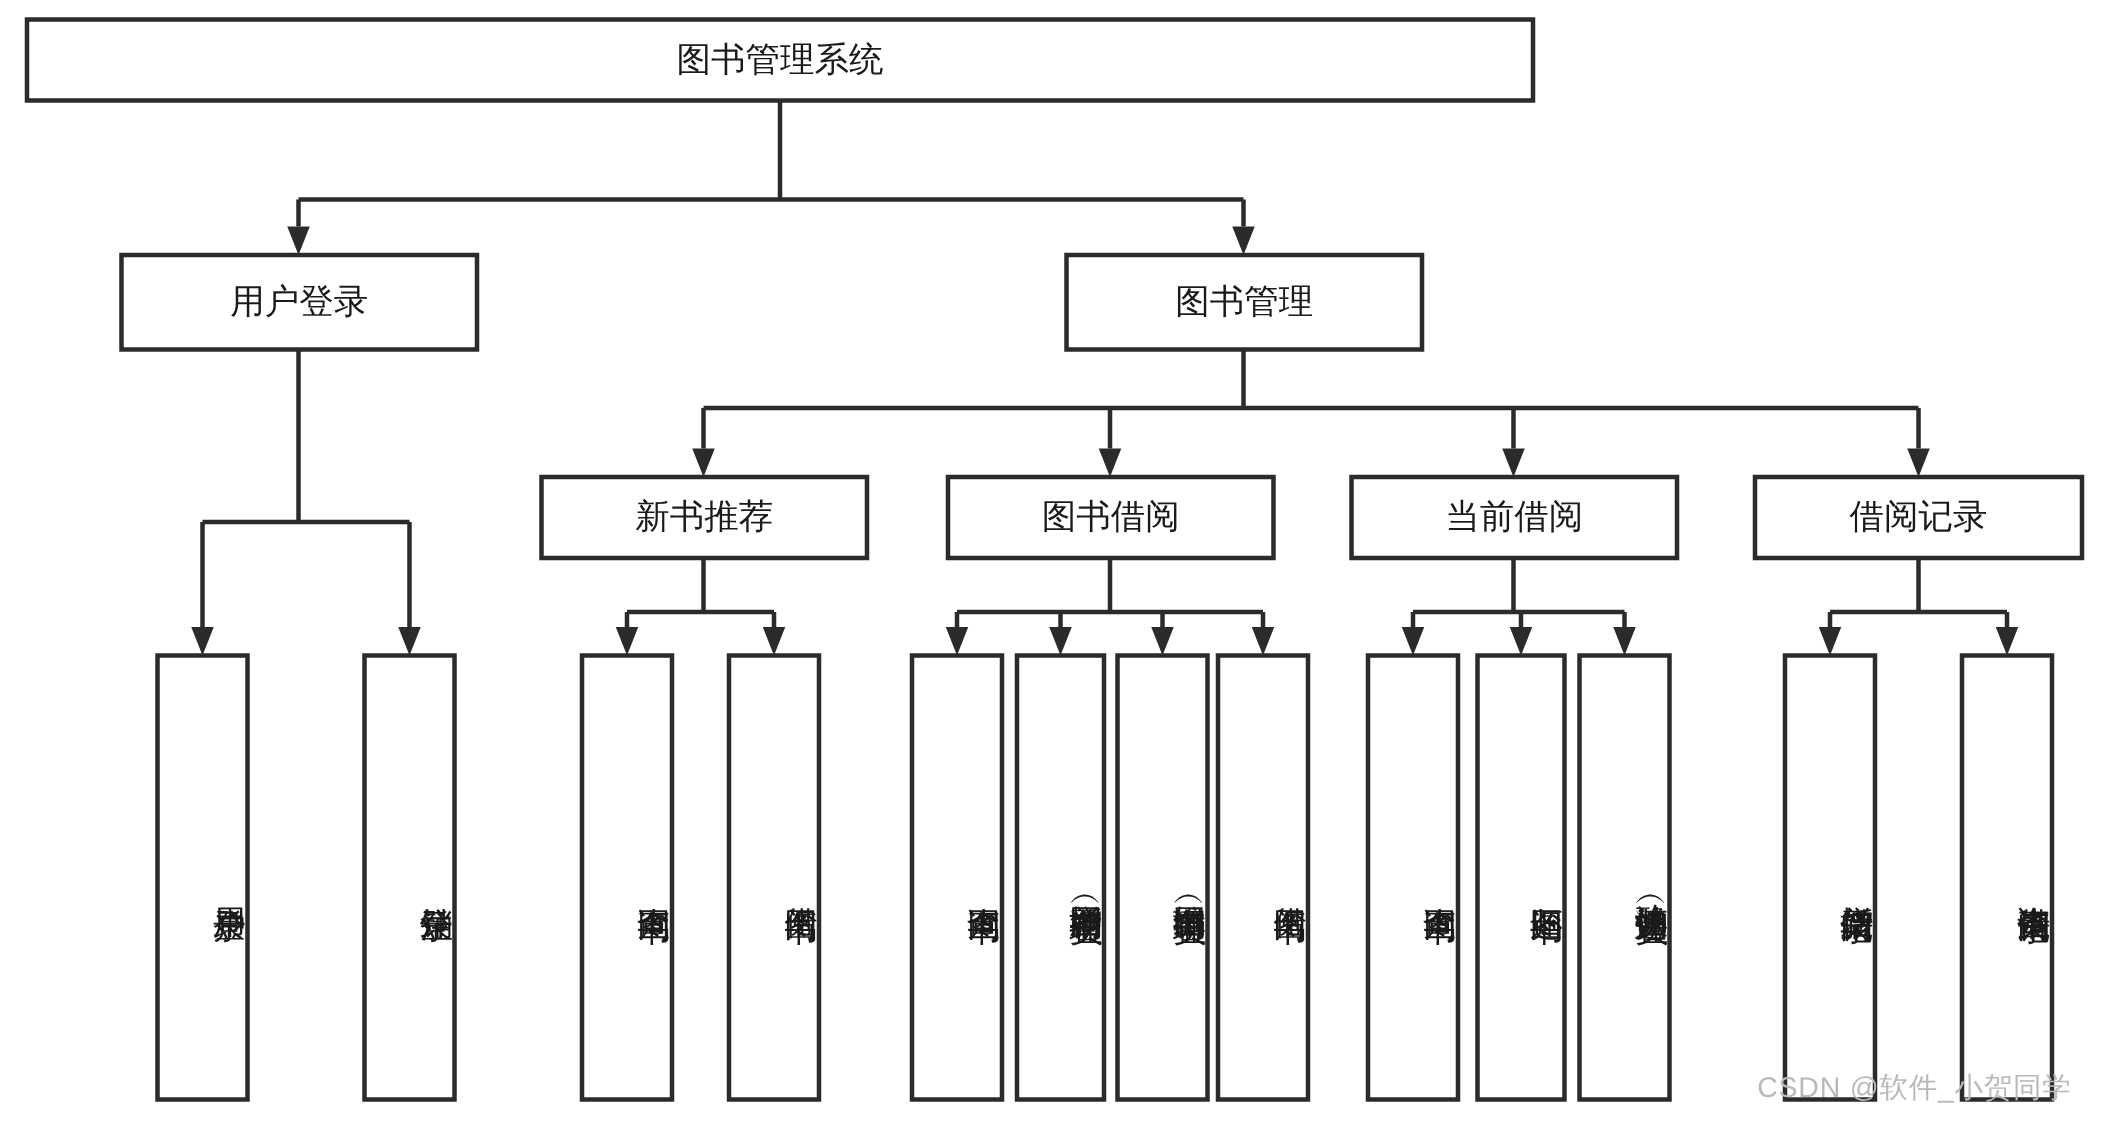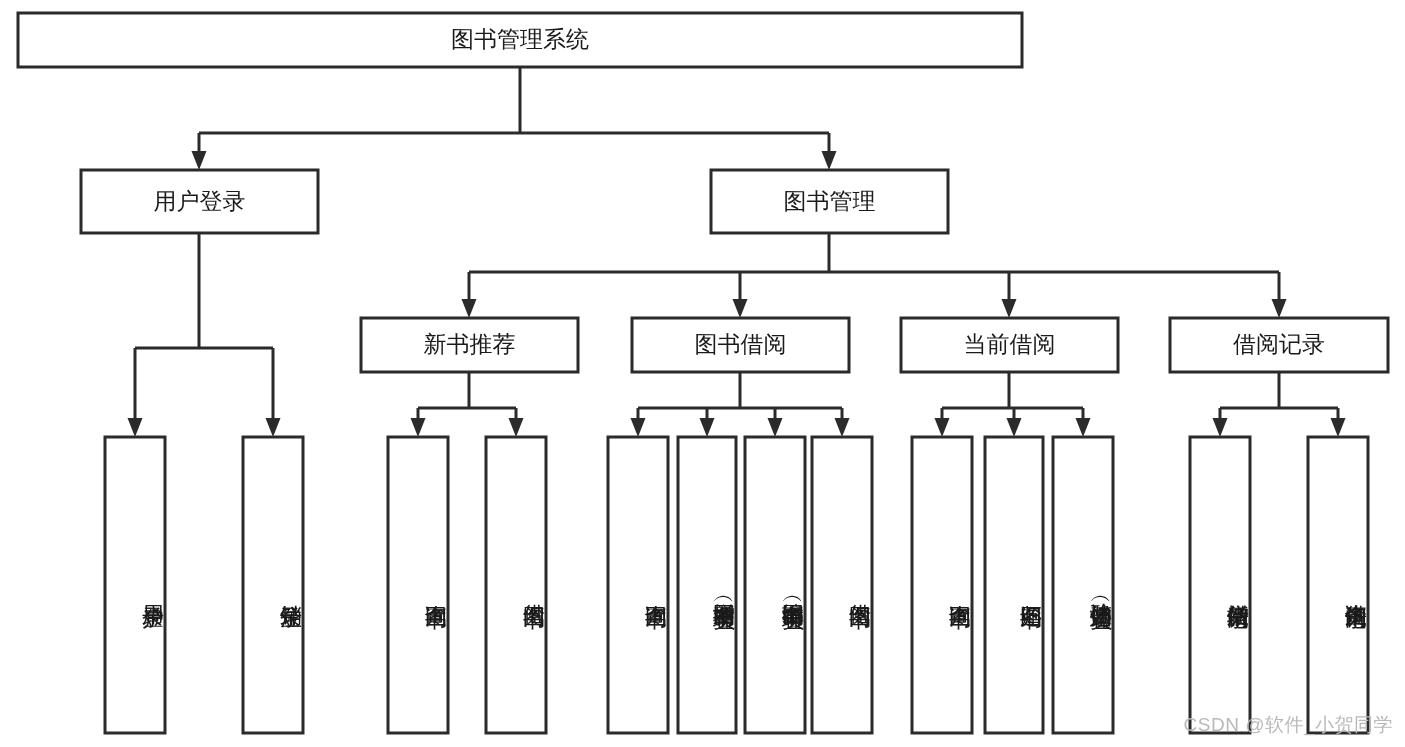--- a/index.html
+++ b/index.html
@@ -63,21 +63,21 @@
     letter-spacing: 1px;
     text-align: start;
     white-space: nowrap;
     pointer-events: none;
     display: flex;
     align-items: flex-start;
     justify-content: center;
   }
   .watermark {
     position: absolute;
-    right: 12px;
+    right: 24px;
     bottom: 6px;
     font-family: "Liberation Sans", "DejaVu Sans", sans-serif;
     font-size: 19px;
     color: #b9b9b9;
     letter-spacing: 0.5px;
     white-space: nowrap;
   }
 </style>
 </head>
 <body>

